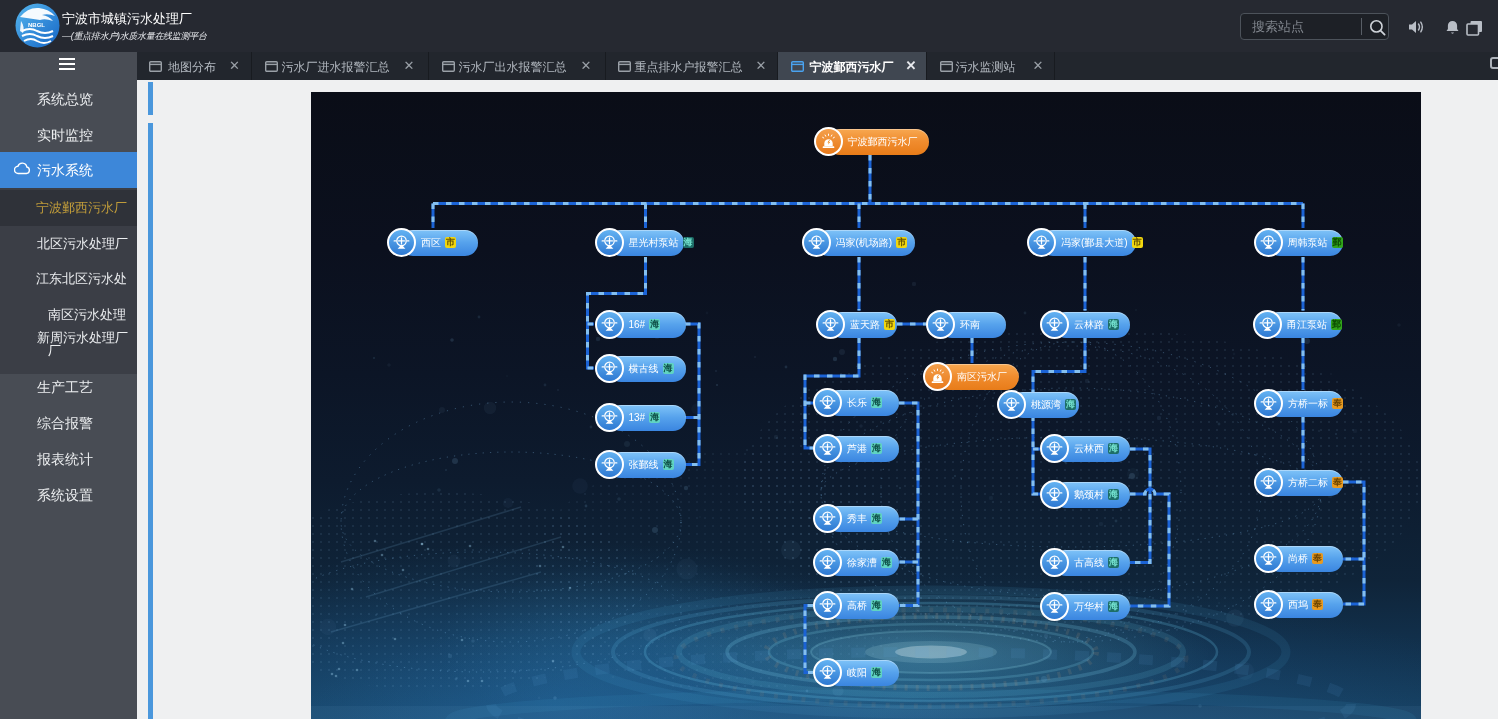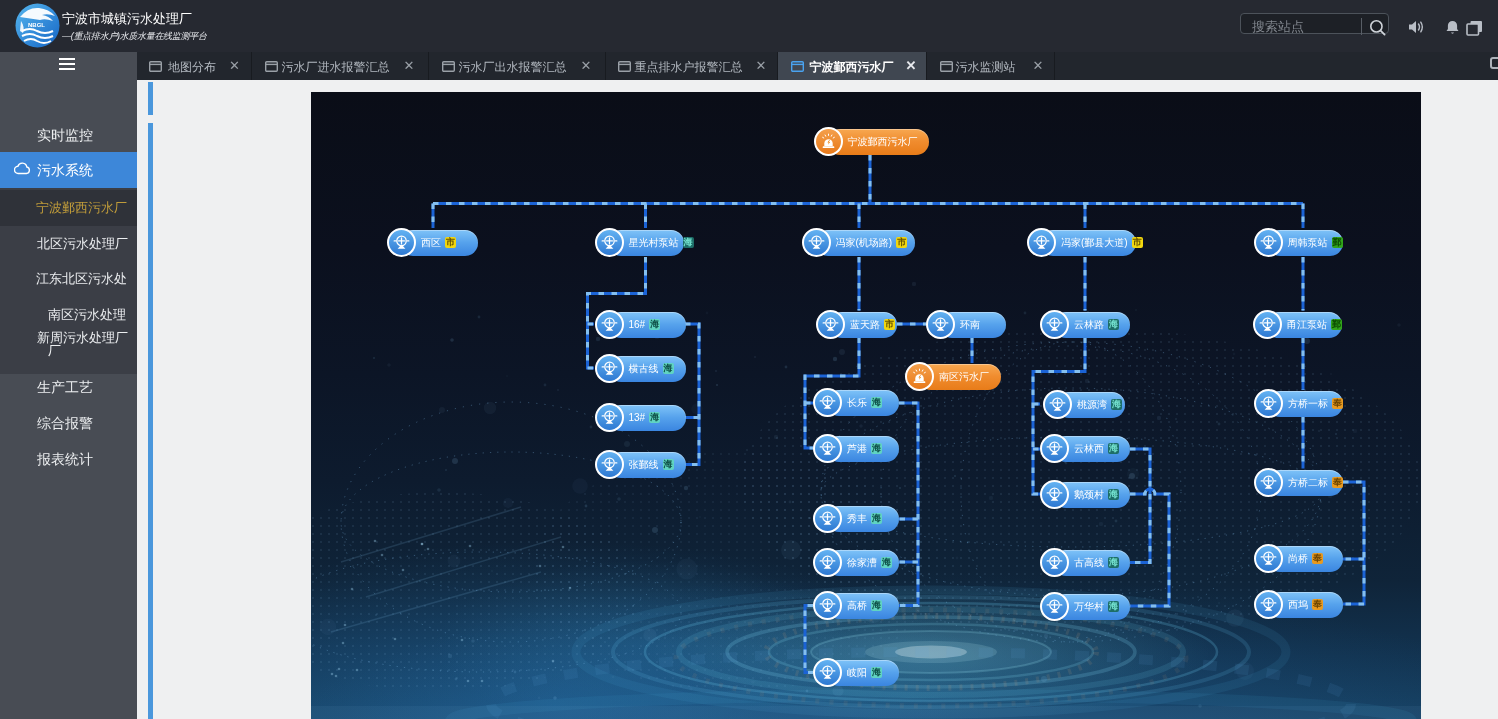--- a/index.html
+++ b/index.html
@@ -3,21 +3,21 @@
 <meta charset="utf-8">
 <style>
 *{margin:0;padding:0;box-sizing:border-box}
 html,body{width:1498px;height:719px;overflow:hidden;font-family:"Liberation Sans",sans-serif}
 body{position:relative;background:#eff0f1}
 
 .hdr{position:absolute;left:0;top:0;width:1498px;height:52px;background:#262931;z-index:30}
 .logo{position:absolute;left:15px;top:3px}
 .htitle{position:absolute;left:62px;top:10px;color:#fff;font-size:13px;font-weight:400;letter-spacing:0}
 .hsub{position:absolute;left:62px;top:30px;color:#e8eaee;font-size:9px;font-style:italic;font-weight:400;letter-spacing:-.3px}
-.search{position:absolute;left:1240px;top:13px;width:149px;height:21px;background:#1d2026;border:1px solid #4c525a;border-radius:4px;color:#82878f;font-size:13px;line-height:25px;padding-left:11px}
+.search{position:absolute;left:1240px;top:13px;width:149px;height:27px;background:#1d2026;border:1px solid #4c525a;border-radius:4px;color:#82878f;font-size:13px;line-height:25px;padding-left:11px}
 .search .sep{position:absolute;left:120px;top:4px;width:1px;height:17px;background:#585e66}
 .search svg{position:absolute;left:127px;top:4px}
 .hic{position:absolute;top:20px;color:#b9bec6}
 
 .side{position:absolute;left:0;top:52px;width:137px;height:667px;background:#484c54;z-index:20}
 .burger{position:absolute;left:59px;top:6px;width:16px;height:12px;border-top:2px solid #fff;border-bottom:2px solid #fff}
 .burger:after{content:"";position:absolute;left:0;top:3px;width:16px;height:2px;background:#fff}
 .mi{position:absolute;left:0;width:137px;height:36px;line-height:36px;color:#eceef0;font-size:14px;padding-left:37px}
 .sub{position:absolute;left:0;top:136px;width:137px;height:186px;background:#3b3e46}
 .mi.act{background:#3d87d9;color:#fff}
@@ -93,33 +93,35 @@
       <path d="M6 12.6 a1.6 1.6 0 0 0 3 0" fill="#b9bec6"></path>
     </svg>
   <svg class="hic" style="left:1466px" width="17" height="16" viewBox="0 0 17 16">
       <rect x="4.5" y="1" width="11.5" height="11" rx="1" fill="#b9bec6"></rect>
       <rect x="1" y="4" width="11.5" height="11" rx="1" fill="#262931" stroke="#b9bec6" stroke-width="1.6"></rect>
     </svg>
 </div>
 
 <div class="side">
   <div class="burger"></div>
+  <div class="mi" style="top:29px">系统总览</div>
   <div class="mi" style="top:64.5px">实时监控</div>
   <div class="mi act" style="top:100px"><svg class="cloud" width="17" height="13" viewBox="0 0 17 13">
         <path d="M4.3 11.5 a3.6 3.6 0 0 1 -0.4 -7.2 A4.6 4.6 0 0 1 12.8 5 a3.3 3.3 0 0 1 -0.4 6.5 Z" fill="none" stroke="#fff" stroke-width="1.4"></path>
       </svg>污水系统</div>
   <div class="sub"></div>
   <div class="mi sel" style="top:138px;font-size:13px;padding-left:36px">宁波鄞西污水厂</div>
   <div class="mi" style="top:173.5px;background:transparent;font-size:13px;">北区污水处理厂</div>
   <div class="mi" style="top:209px;background:transparent;font-size:13px;padding-left:36px">江东北区污水处</div>
   <div class="mi" style="top:244.5px;background:transparent;font-size:13px;padding-left:48px">南区污水处理厂</div>
   <div class="mi" style="top:268px;background:transparent;font-size:13px;">新周污水处理厂</div>
   <div class="mi" style="top:317px">生产工艺</div>
   <div class="mi" style="top:353px">综合报警</div>
   <div class="mi" style="top:389px">报表统计</div>
+  <div class="mi" style="top:425px">系统设置</div>
 </div>
 
 <div class="tabs">
   <div class="tab" style="left:0;width:114.6px">
       <svg class="ti" style="left:12px" width="13" height="11" viewBox="0 0 13 11">
         <rect x="0.7" y="0.7" width="11.6" height="9.6" rx="1" fill="none" stroke="#9aa0a7" stroke-width="1.4"></rect>
         <path d="M1 3.4 H12" stroke="#9aa0a7" stroke-width="1.4"></path>
       </svg>
       <span class="tx" style="left:31px">地图分布</span>
       <span class="cl" style="left:92px">✕</span>
@@ -659,40 +661,40 @@
               <path d="M1.2 6.9 H2.7 M14.3 6.9 H15.8"></path>
             </g>
             <path d="M4.6 14.7 L12.4 14.7 L8.5 10.5 Z" fill="#fff"></path>
           </svg>
         </span>
         <span class="np">
           <span class="nt">岐阳</span>
           <span class="bdg hai">海</span>
         </span>
       </div>
-<div class="nd org" style="left:594px;top:270px;width:96px">
+<div class="nd org" style="left:612px;top:270px;width:96px">
         <span class="nc">
           <svg width="17" height="17" viewBox="0 0 17 17">
             <path d="M4.3 13 v-2.6 a4.2 4.2 0 0 1 8.4 0 V13 Z" fill="#fff"></path>
             <rect x="2.7" y="13.2" width="11.6" height="1.9" rx="0.7" fill="#fff"></rect>
             <path d="M9.2 7.1 L7.4 9.6 H8.7 L8 11.8 L10.2 9 H8.9 L9.9 7.1 Z" fill="#ef8a21"></path>
             <g stroke="#fff" stroke-width="1" stroke-linecap="round">
               <path d="M8.5 1.1 v1.3"></path>
               <path d="M5.1 2 l0.6 1.2"></path>
               <path d="M11.9 2 l-0.6 1.2"></path>
               <path d="M2.6 4.3 l1.2 0.7"></path>
               <path d="M14.4 4.3 l-1.2 0.7"></path>
             </g>
           </svg>
         </span>
         <span class="np">
           <span class="nt">南区污水厂</span>
         </span>
       </div>
-<div class="nd" style="left:732px;top:298px;width:82px">
+<div class="nd" style="left:686px;top:298px;width:82px">
         <span class="nc">
           <svg width="17" height="17" viewBox="0 0 17 17">
             <g stroke="#fff" fill="none" stroke-width="1.3" stroke-linecap="round">
               <circle cx="8.5" cy="6.9" r="4.7"></circle>
               <path d="M8.5 4 V9.8 M5.6 6.9 H11.4"></path>
               <path d="M1.2 6.9 H2.7 M14.3 6.9 H15.8"></path>
             </g>
             <path d="M4.6 14.7 L12.4 14.7 L8.5 10.5 Z" fill="#fff"></path>
           </svg>
         </span>

